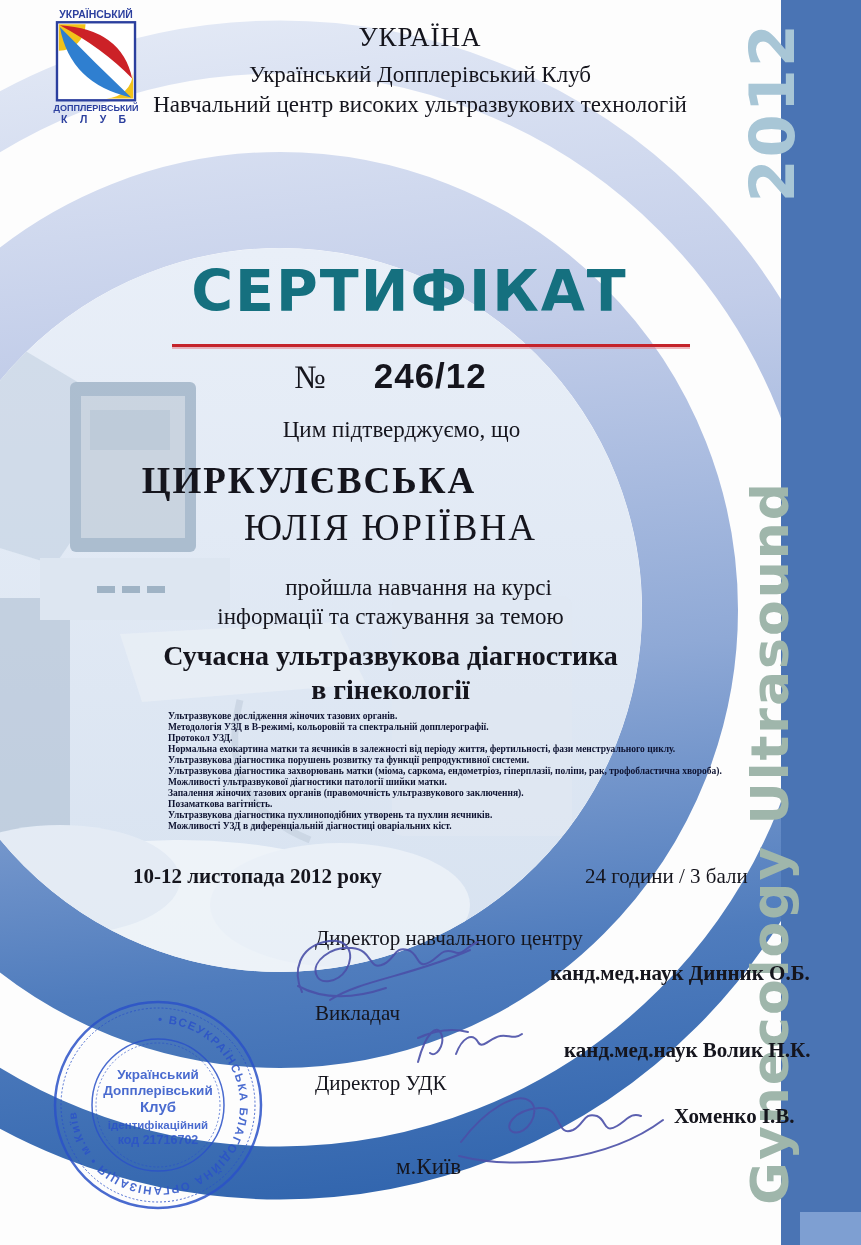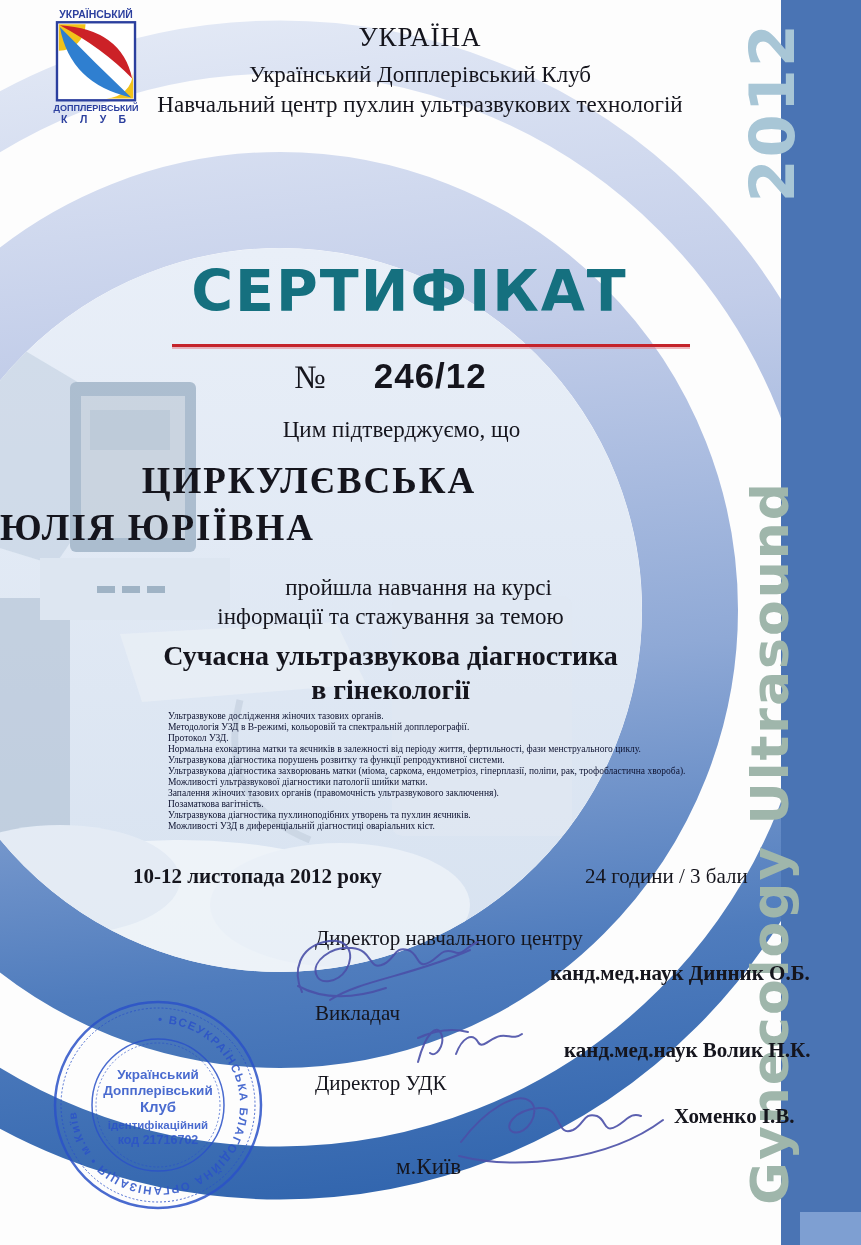--- a/index.html
+++ b/index.html
@@ -31,29 +31,29 @@
   #cert-title{left:0;top:258px;width:781px;text-align:center;
       font-family:"DejaVu Sans","Liberation Sans",sans-serif;font-weight:bold;
       font-size:57px;letter-spacing:2px;color:#15707f;z-index:5;padding-left:19px;}
   #cert-underline{left:172px;top:344px;width:518px;height:3px;background:#c4232b;z-index:5;
       box-shadow:0 2px 0 rgba(228,130,140,.55);}
   #cert-no{left:0;top:356px;width:781px;display:flex;justify-content:center;gap:48px;align-items:baseline;z-index:5;}
   #cert-no .no-sign{font-size:33px;}
   #cert-no .no-value{font-family:"Liberation Sans",sans-serif;font-size:35px;font-weight:600;letter-spacing:1px;}
   #confirm{left:0;top:417px;width:781px;text-align:center;font-size:23px;z-index:5;margin-left:11px;}
   #name1{left:0;top:459px;width:618px;text-align:center;font-size:37px;font-weight:bold;letter-spacing:2px;z-index:5;}
-  #name2{left:0;top:506px;width:781px;text-align:left;font-size:37px;font-weight:bold;letter-spacing:2px;z-index:5;}
+  #name2{left:0;top:506px;width:781px;text-align:center;font-size:37px;font-weight:normal;letter-spacing:2px;z-index:5;}
   #intro1{left:0;top:575px;width:781px;text-align:center;font-size:23px;z-index:5;margin-left:28px;}
   #intro2{left:0;top:604px;width:781px;text-align:center;font-size:23px;z-index:5;}
   #course1{left:0;top:640px;width:781px;text-align:center;font-size:28px;font-weight:bold;z-index:5;}
   #course2{left:0;top:674px;width:781px;text-align:center;font-size:28px;font-weight:bold;z-index:5;}
 
   
   #topics{left:168px;top:711px;width:608px;z-index:5;}
-  #topics .topic{font-size:9.5px;font-weight:normal;line-height:11px;color:#0d1230;}
+  #topics .topic{font-size:9.5px;font-weight:bold;line-height:11px;color:#0d1230;}
 
   
   #date-row{left:0;top:864px;width:781px;z-index:5;font-size:21px;}
   #course-date{position:absolute;left:133px;top:0;font-weight:600;}
   #course-credits{position:absolute;left:585px;top:0;}
 
   
   .role{position:absolute;left:315px;font-size:21px;z-index:5;}
   .sig-name{position:absolute;font-size:21px;font-weight:bold;z-index:5;margin-left:37px;}
   #role-0{top:926px;} #name-0{top:961px;left:513px;}
@@ -126,21 +126,21 @@
     <path d="M90,95 L62,95 A28,28 0 0 0 90,67 Z" fill="#f2c21a"></path>
     <path d="M13,18 Q78,22 89,74 Q58,42 13,18 Z" fill="#cc2127"></path>
     <path d="M13,20 Q24,80 88,94 Q50,58 13,20 Z" fill="#2f7fd0"></path>
     <text x="51" y="108" text-anchor="middle" font-family="Liberation Sans, sans-serif" font-size="9.5" font-weight="bold" fill="#2b3f9e">ДОППЛЕРІВСЬКИЙ</text>
     <text x="51" y="121" text-anchor="middle" font-family="Liberation Sans, sans-serif" font-size="11" font-weight="bold" letter-spacing="5" fill="#2b3f9e">К Л У Б</text>
   </svg>
 
   <div id="header" class="abs">
     <div class="country">УКРАЇНА</div>
     <div class="org">Український Допплерівський Клуб</div>
-    <div class="center">Навчальний центр пухлин ультразвукових технологій</div>
+    <div class="center">Навчальний центр високих ультразвукових технологій</div>
   </div>
 
   <div id="cert-title" class="abs content">СЕРТИФІКАТ</div>
   <div id="cert-underline" class="abs"></div>
   <div id="cert-no" class="abs content">
     <span class="no-sign">№</span>
     <span class="no-value">246/12</span>
   </div>
   <div id="confirm" class="abs content">Цим підтверджуємо, що</div>
   <div id="name1" class="abs content">ЦИРКУЛЄВСЬКА</div>

